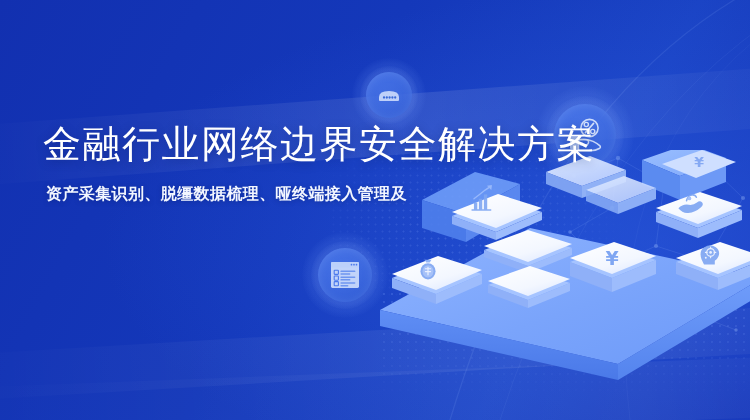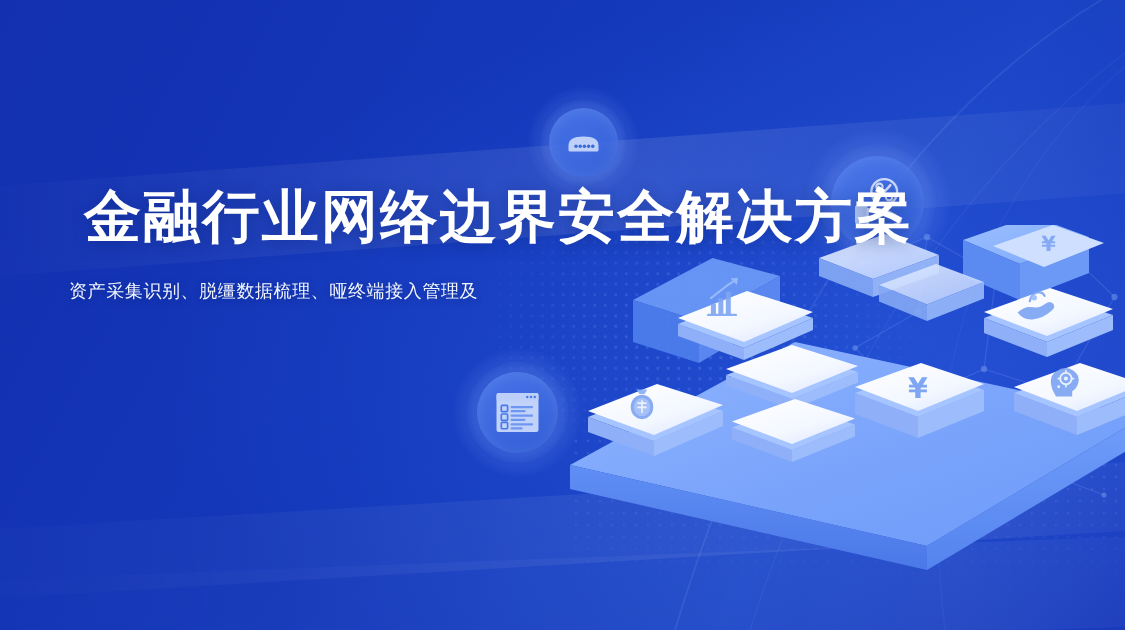--- a/index.html
+++ b/index.html
@@ -52,29 +52,29 @@
     position:absolute;border-radius:50%;left:50%;top:50%;transform:translate(-50%,-50%);
   }
   .badge .ring1{background:radial-gradient(circle, rgba(120,160,255,.22) 0%, rgba(120,160,255,.10) 60%, rgba(120,160,255,0) 72%);}
   .badge .ring2{background:radial-gradient(circle, rgba(140,175,255,.26) 0%, rgba(140,175,255,.12) 62%, rgba(140,175,255,0) 74%);}
   .badge .core{background:linear-gradient(150deg, rgba(74,120,236,.80) 0%, rgba(47,92,214,.72) 100%);
     box-shadow:inset 0 1px 10px rgba(190,215,255,.16);}
   .badge svg{position:relative;z-index:3;display:block;}
 
   
   .headline{
-    position:absolute;left:56px;top:122px;
-    font-size:38px;line-height:44px;font-weight:bold;color:#ffffff;
+    position:absolute;left:43px;top:122px;
+    font-size:38px;line-height:44px;font-weight:normal;color:#ffffff;
     letter-spacing:1.5px;white-space:nowrap;
     text-shadow:0 2px 10px rgba(7,25,95,.38);
     z-index:12;
   }
   .subline{
     position:absolute;left:46px;top:182px;width:360px;
-    font-size:12px;line-height:24px;font-weight:normal;color:#f2f6ff;
+    font-size:16px;line-height:24px;font-weight:bold;color:#f2f6ff;
     letter-spacing:.4px;z-index:12;
     text-shadow:0 1px 5px rgba(7,25,95,.35);
   }
   .subline div{white-space:nowrap;}
 
   .art{position:absolute;left:370px;top:150px;width:400px;height:230px;z-index:6;}
 </style>
 </head>
 <body>
 

